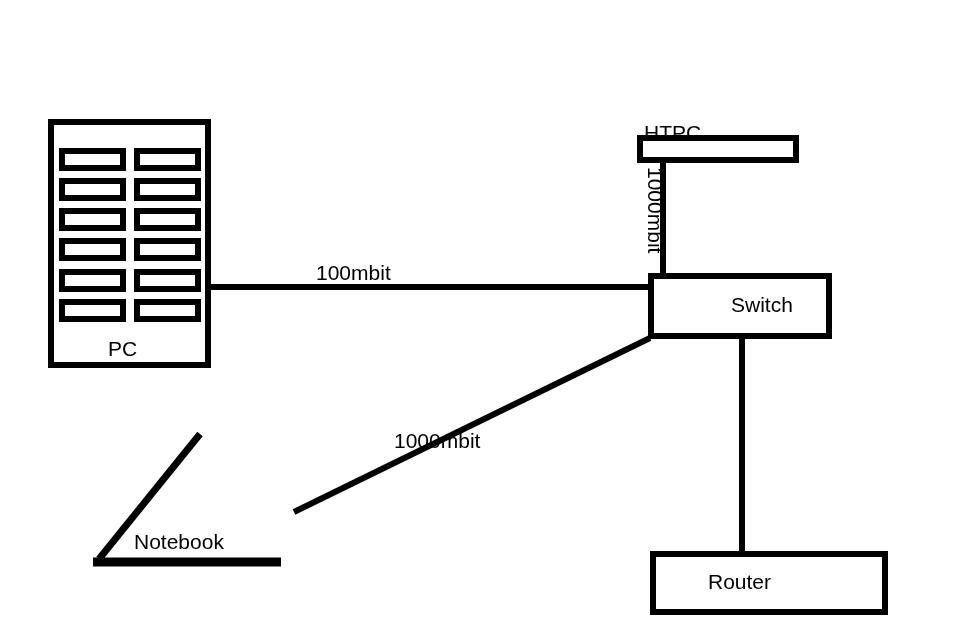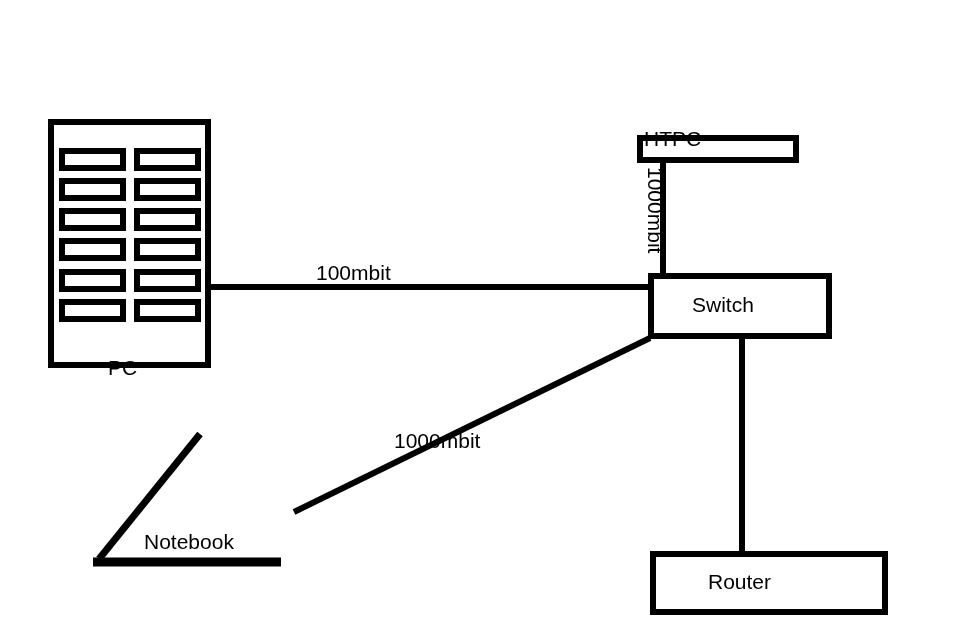--- a/index.html
+++ b/index.html
@@ -33,25 +33,25 @@
     font-family: "Liberation Sans", sans-serif;
   }
   .link-label {
     position: absolute;
     color: #000000;
     font-size: 21px;
     line-height: 1;
     white-space: nowrap;
     font-family: "Liberation Sans", sans-serif;
   }
-  #label-pc        { left: 108px; top: 338px; margin-top: 19px; }
-  #label-htpc      { left: 644px; top: 128px; text-align: right; }
-  #label-switch    { left: 692px; top: 294px; }
+  #label-pc        { left: 108px; top: 338px; }
+  #label-htpc      { left: 644px; top: 122px; text-align: right; }
+  #label-switch    { left: 731px; top: 294px; }
   #label-router    { left: 708px; top: 571px; }
-  #label-notebook  { left: 144px; top: 531px; }
+  #label-notebook  { left: 134px; top: 531px; }
   #label-link-pc-switch    { left: 316px; top: 262px; }
   #label-link-notebook-sw  { left: 394px; top: 430px; }
   #label-link-htpc-switch  {
     left: 666px;
     top: 167px;
     transform-origin: left top;
     transform: rotate(90deg);
   }
 </style>
 </head>

